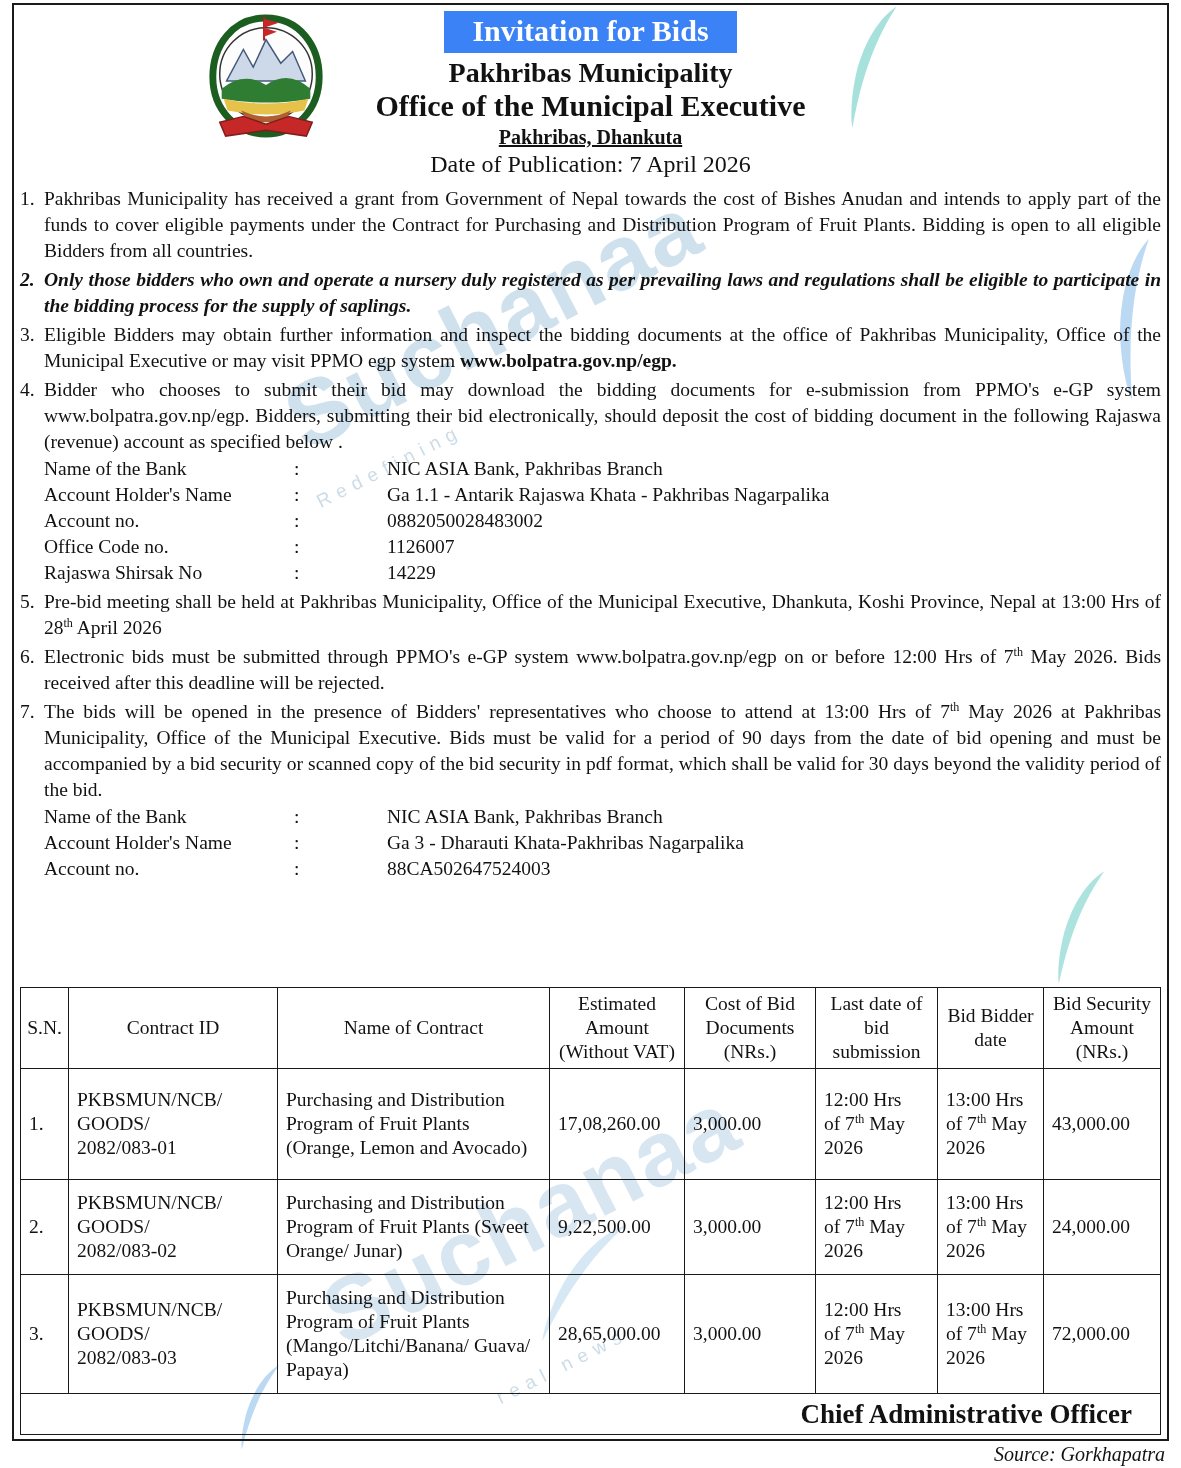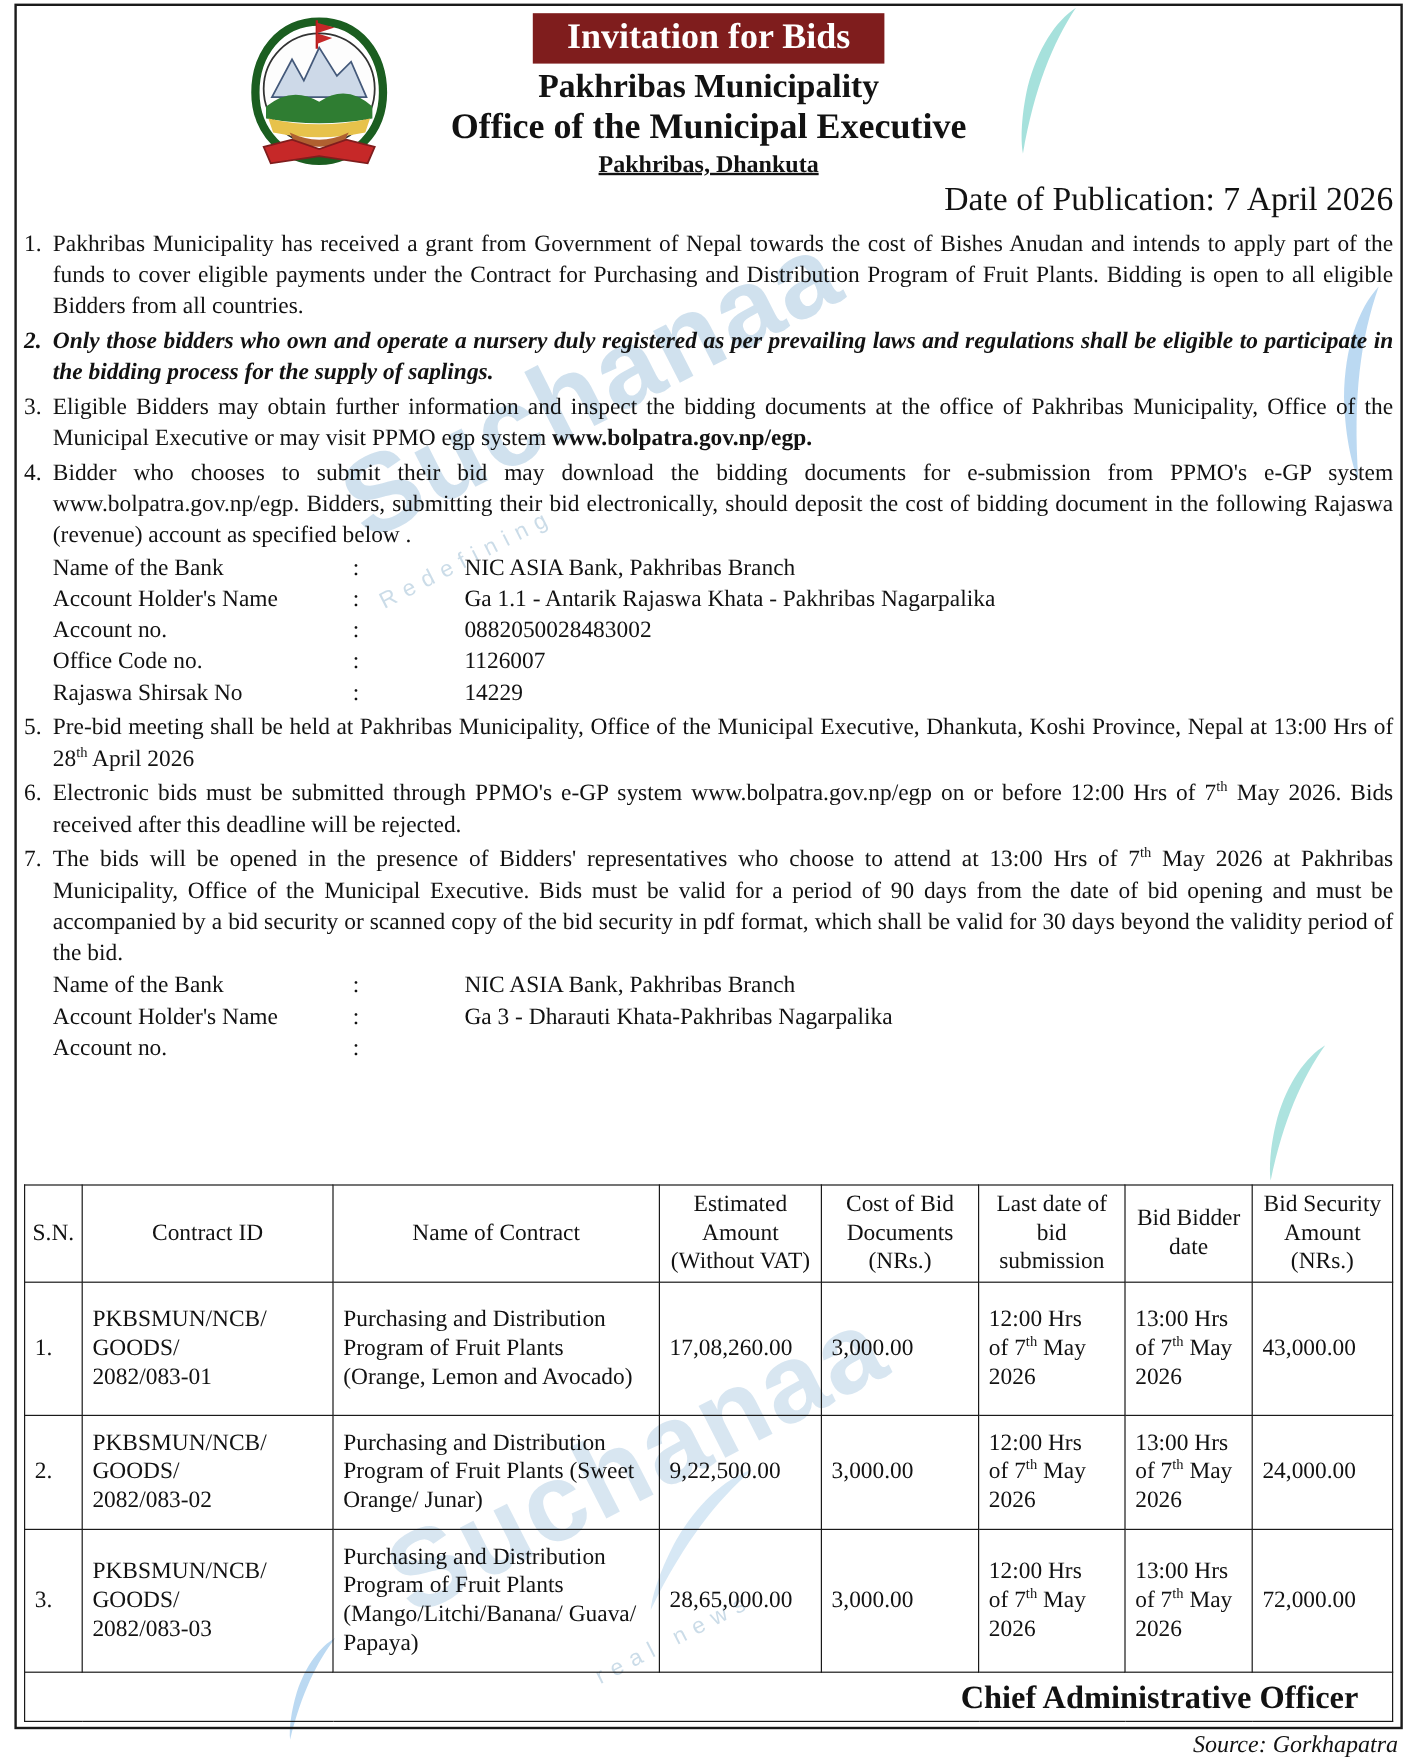--- a/index.html
+++ b/index.html
@@ -17,26 +17,26 @@
   #wms-bottom{left:498px;top:1388px;}
   .swoosh{position:absolute;pointer-events:none;z-index:0;}
   
   .notice{position:absolute;left:12px;right:12px;top:3px;bottom:27px;border:2px solid #1a1a1a;
           padding:4px 6px;display:flex;flex-direction:column;z-index:1;}
   .source{position:absolute;right:16px;bottom:2px;font-style:italic;font-size:20px;z-index:1;}
   
   .header{position:relative;text-align:center;}
   .logo{position:absolute;left:182px;top:2px;width:128px;height:134px;}
   .banner-row{text-align:center;margin-top:2px;}
-  .banner{display:inline-block;background:#7f1d1d;color:#fff;font-weight:bold;font-size:30px;
+  .banner{display:inline-block;background:#3b82f6;color:#fff;font-weight:bold;font-size:30px;
           padding:3px 28px 5px 28px;}
   .org{font-weight:bold;font-size:28px;margin-top:4px;}
   .office{font-weight:bold;font-size:30px;margin-top:0;}
   .loc{font-weight:bold;font-size:20px;margin-top:3px;text-decoration:underline;}
-  .pub{font-size:28px;margin-top:2px;text-align:right;}
+  .pub{font-size:24px;margin-top:2px;}
   
   .items{margin-top:8px;}
   .item{display:flex;margin-bottom:3px;font-size:19.5px;line-height:26px;}
   .num{flex:none;width:24px;}
   .txt{flex:1;text-align:justify;}
   .b{font-weight:bold;}
   .bi{font-weight:bold;font-style:italic;}
   sup{font-size:0.62em;line-height:0;vertical-align:super;}
   .bank{margin-top:1px;}
   .bank-row{display:grid;grid-template-columns:250px 93px 1fr;}
@@ -187,20 +187,21 @@
                 <span>NIC ASIA Bank, Pakhribas Branch</span>
               </div>
               <div class="bank-row">
                 <span>Account Holder's Name</span>
                 <span>:</span>
                 <span>Ga 3 - Dharauti Khata-Pakhribas Nagarpalika</span>
               </div>
               <div class="bank-row">
                 <span>Account no.</span>
                 <span>:</span>
+                <span>88CA502647524003</span>
               </div>
             </div>
         </div>
       </div>
 
     </div>
 
     <table>
       <colgroup>
         <col class="c0">

